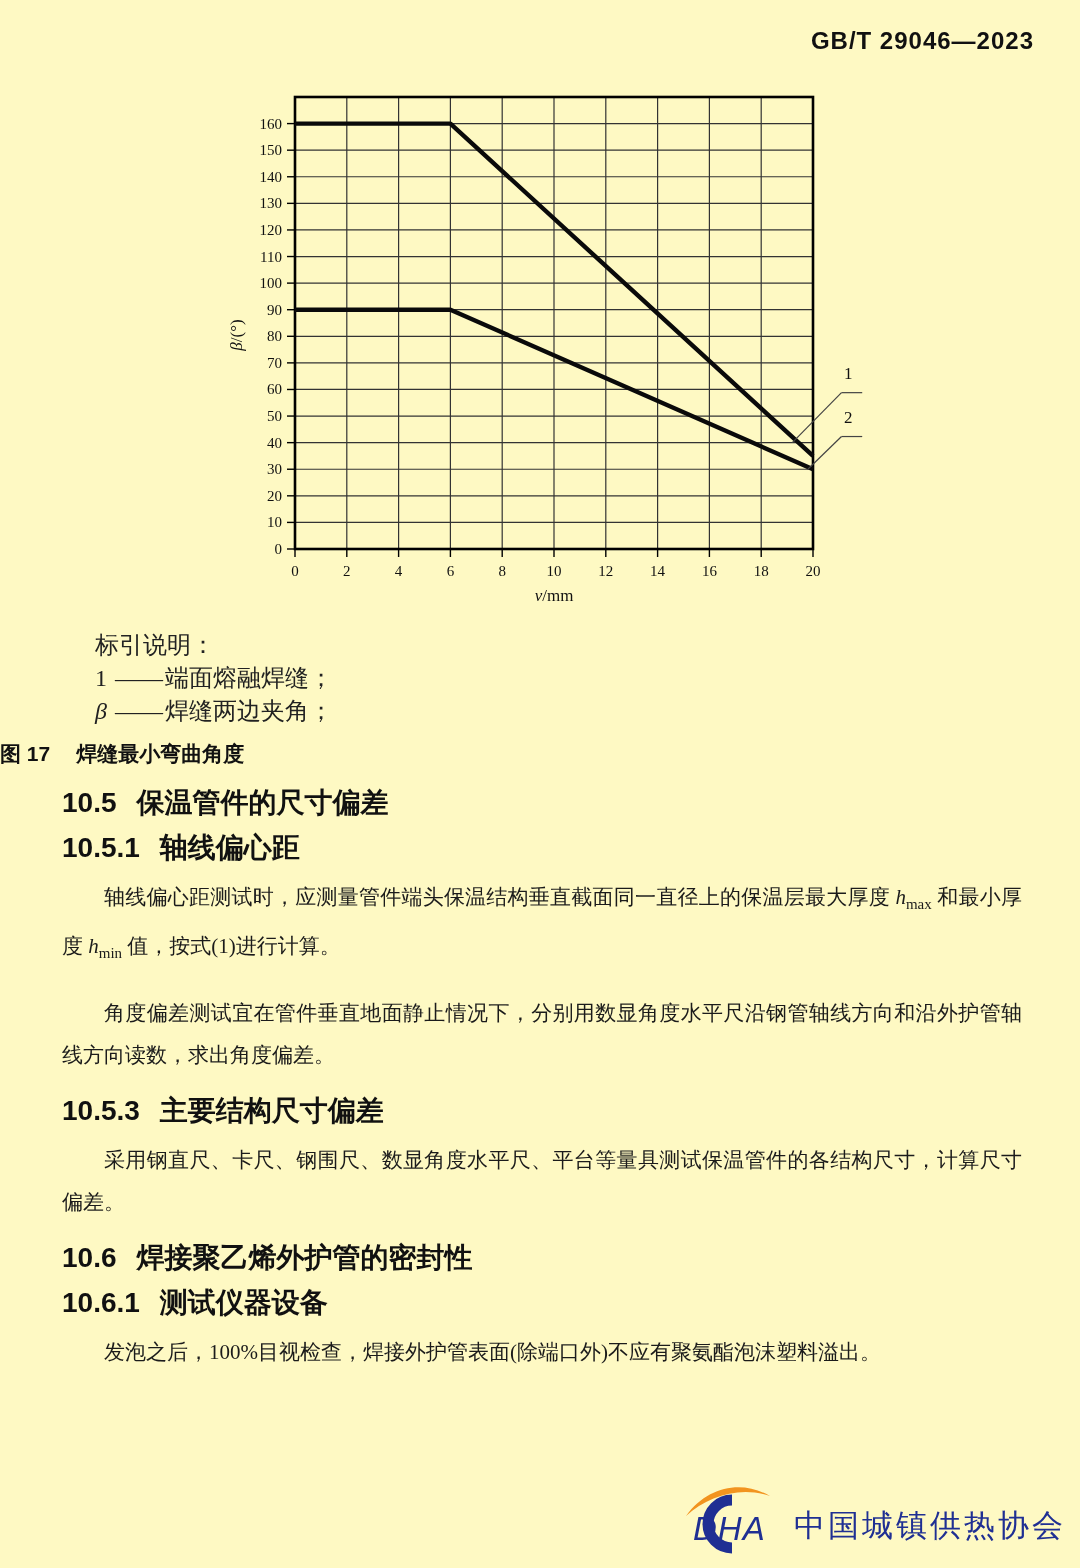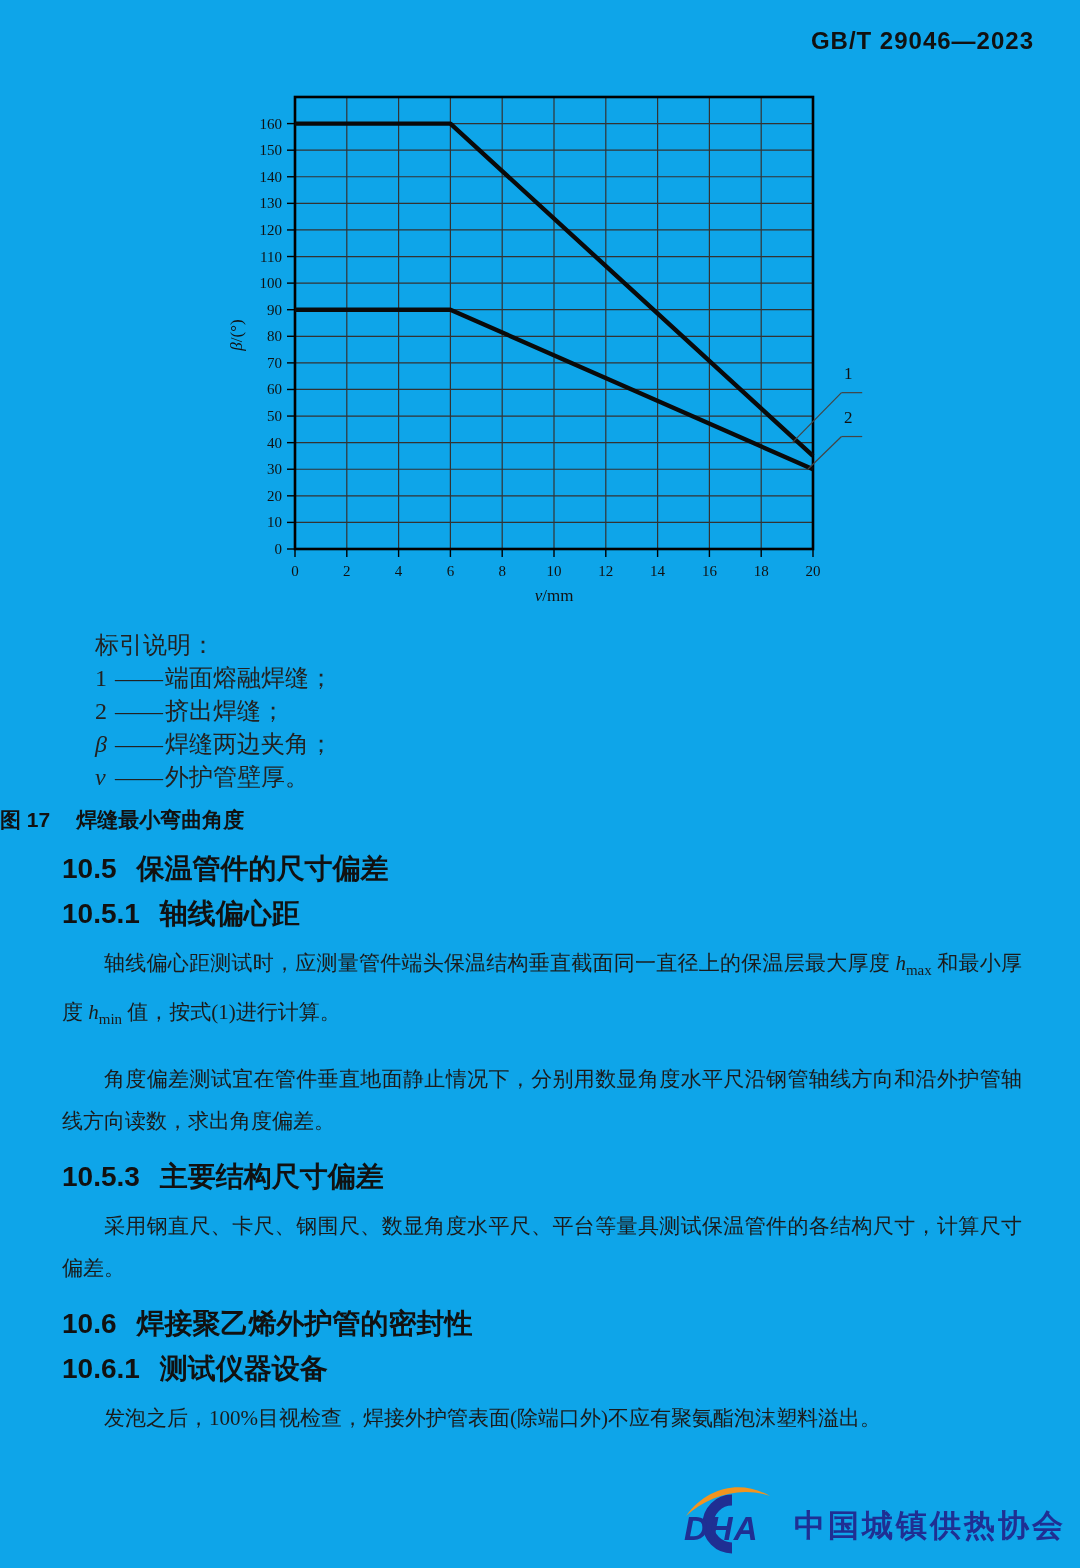--- a/index.html
+++ b/index.html
@@ -1,20 +1,20 @@
 <!DOCTYPE html>
 <html><head>
 <meta charset="utf-8">
 <style>
   html,body{margin:0;padding:0;background:#e8e8e8;}
   .page{
     position:relative;
     width:1080px;height:1568px;
     margin:0 auto;
-    background:#0ea5e9;
+    background:#fef9c3;
     overflow:hidden;
     font-family:"Liberation Serif", serif;
     color:#1b1b1b;
   }
   .doc-header{
     padding-top:27px;
     padding-right:46px;
     text-align:right;
     font-family:"Liberation Sans", sans-serif;
     font-weight:bold;
@@ -73,31 +73,31 @@
     position:absolute;
     right:14px;
     bottom:10px;
     display:flex;
     align-items:center;
     height:78px;
   }
   .logo-mark{ position:relative; width:118px; height:78px; }
   .logo-text{
     font-family:"Liberation Sans", sans-serif;
-    font-weight:bold;
+    font-weight:normal;
     font-size:31px;
     letter-spacing:3px;
     margin-left:6px;
     margin-top:14px;
   }
   .logo-acronym{
     position:absolute;
-    left:14px; top:30px;
-    font-family:"Liberation Sans", sans-serif;
-    font-weight:bold;
+    left:23px; top:30px;
+    font-family:"Liberation Sans", sans-serif;
+    font-weight:normal;
     font-style:italic;
     font-size:33px;
     letter-spacing:1px;
   }
 </style>
 </head>
 <body>
 
 <div class="page">
 
@@ -197,23 +197,21 @@
         <line x1="613.49" y1="349.5317647058824" x2="634.2099999999999" y2="349.5317647058824" stroke="#444" stroke-width="1.2"></line>
         <line x1="613.49" y1="349.5317647058824" x2="579.8199999999999" y2="382.2352941176471" stroke="#444" stroke-width="1.2"></line>
         <text x="616.08" y="335.7058823529412" class="leader-label">2</text>
       </svg>
   </div>
 
   <div class="legend">
     <div>标引说明：</div>
     <div id="legend-items">
         <div><span class="sym">1</span><span class="dash">——</span><span>端面熔融焊缝；</span></div>
-        <div><span class="sym">2</span><span class="dash">——</span><span>挤出焊缝；</span></div>
         <div><span class="sym it">β</span><span class="dash">——</span><span>焊缝两边夹角；</span></div>
-        <div><span class="sym it">v</span><span class="dash">——</span><span>外护管壁厚。</span></div>
       </div>
   </div>
 
   <div class="caption">
     <span class="cap-label">图 17</span><span>焊缝最小弯曲角度</span>
   </div>
 
   <div class="doc-body" id="doc-body">
       <div class="sec-h"><span class="sec-num">10.5</span><span>保温管件的尺寸偏差</span></div>
       <div class="sec-h"><span class="sec-num">10.5.1</span><span>轴线偏心距</span></div>

